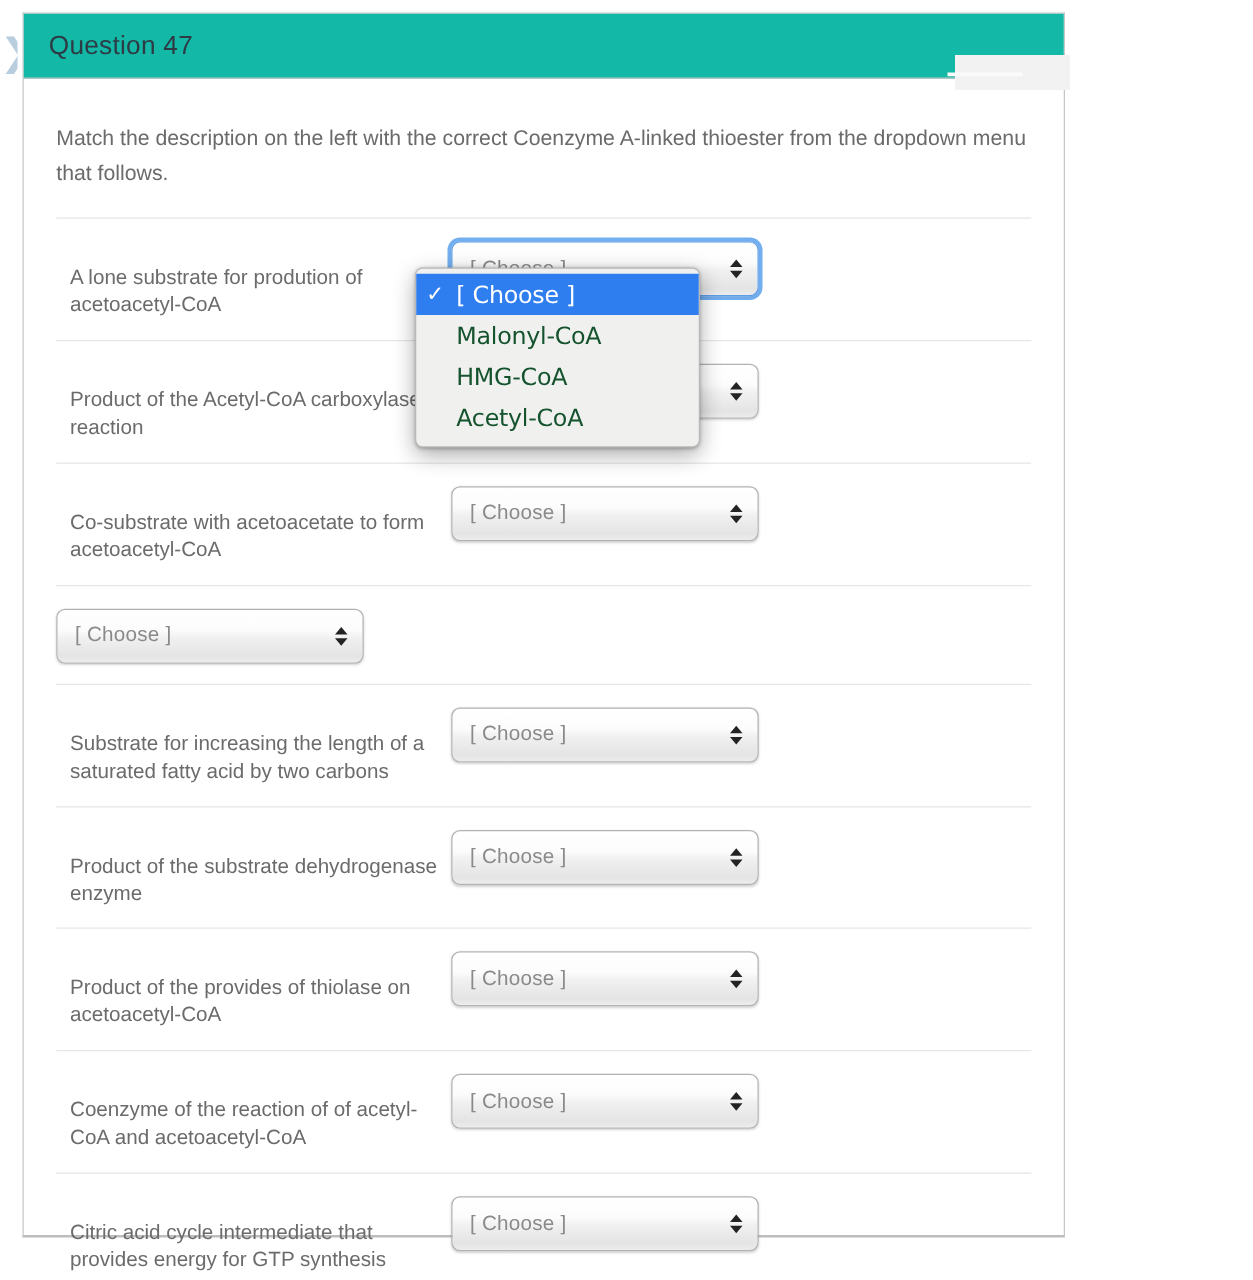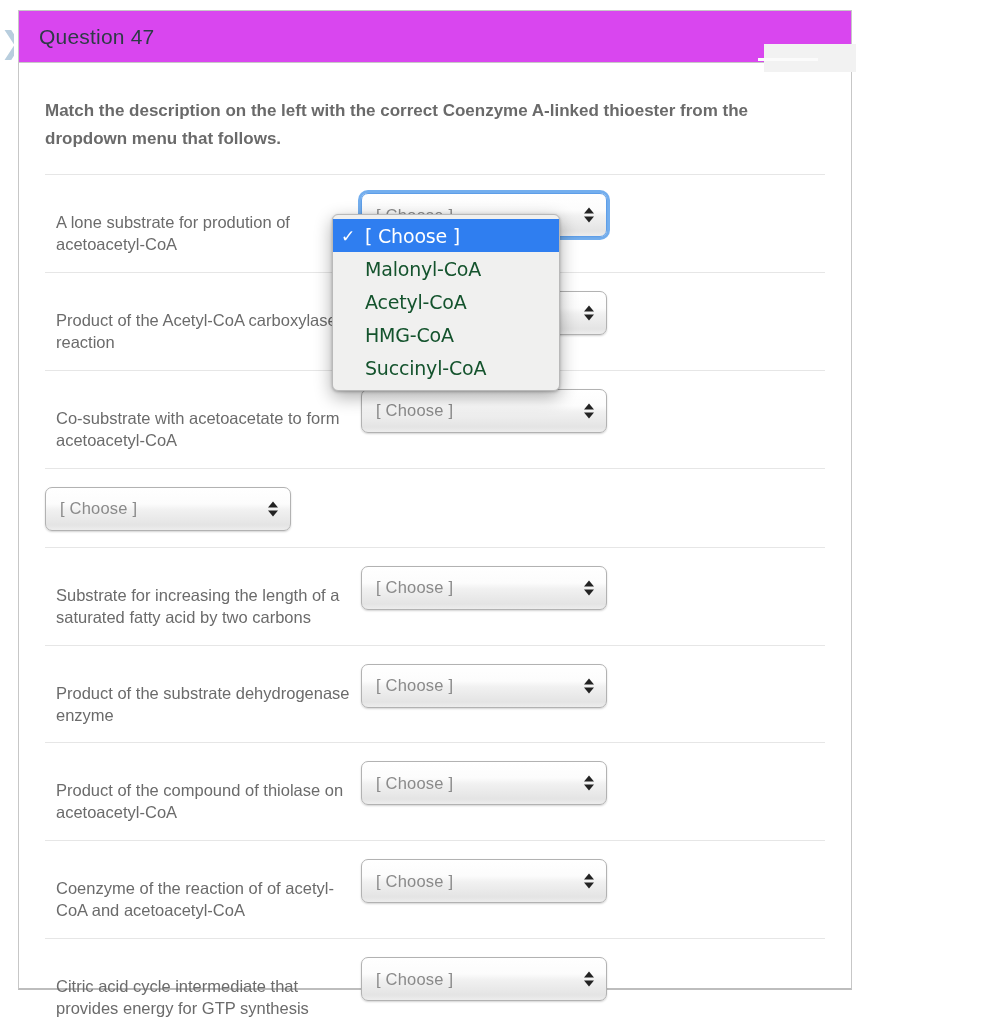--- a/index.html
+++ b/index.html
@@ -38,21 +38,21 @@
     width: 834px;
     height: 980px;
     background: #ffffff;
     border: 1px solid #c7c7c7;
     border-bottom-width: 2px;
     border-bottom-color: #bdbdbd;
   }
 
   .q-header {
     height: 52px;
-    background: #d946ef;
+    background: #14b8a6;
     border-bottom: 1px solid #c7c7c7;
     display: flex;
     align-items: center;
     padding: 0 20px;
   }
   .q-header-title {
     font-size: 21px;
     color: #2d3b45;
     font-weight: 400;
     letter-spacing: .2px;
@@ -62,21 +62,21 @@
   .q-body {
     padding: 34px 26px 0 26px;
   }
 
   .q-instruction {
     font-size: 17px;
     color: #6a6a6a;
     line-height: 1.62;
     max-width: 790px;
     margin: 0 0 22px 0;
-    font-weight: 700;
+    font-weight: 400;
   }
 
   
   .match-list {
     border-top: 1px solid #e6e6e6;
   }
   .match-row {
     display: flex;
     align-items: flex-start;
     border-bottom: 1px solid #e6e6e6;
@@ -290,21 +290,21 @@
               <div class="sel">
                 <span class="sel-text">[ Choose ]</span>
                 <span class="sel-arrows">
                   <span class="tri up"></span>
                   <span class="tri dn"></span>
                 </span>
               </div>
             </div>
           </div>
           <div class="match-row">
-            <div class="match-label">Product of the compound of thiolase on acetoacetyl-CoA</div>
+            <div class="match-label">Product of the provides of thiolase on acetoacetyl-CoA</div>
             <div class="match-control">
               <div class="sel">
                 <span class="sel-text">[ Choose ]</span>
                 <span class="sel-arrows">
                   <span class="tri up"></span>
                   <span class="tri dn"></span>
                 </span>
               </div>
             </div>
           </div>
@@ -341,27 +341,23 @@
       <div class="dd-item selected">
         <span class="dd-check">✓</span>
         <span class="dd-label">[ Choose ]</span>
       </div>
       <div class="dd-item">
         <span class="dd-check"></span>
         <span class="dd-label">Malonyl-CoA</span>
       </div>
       <div class="dd-item">
         <span class="dd-check"></span>
-        <span class="dd-label">Acetyl-CoA</span>
-      </div>
-      <div class="dd-item">
-        <span class="dd-check"></span>
         <span class="dd-label">HMG-CoA</span>
       </div>
       <div class="dd-item">
         <span class="dd-check"></span>
-        <span class="dd-label">Succinyl-CoA</span>
+        <span class="dd-label">Acetyl-CoA</span>
       </div>
     </div>
 
   <div class="artifact"></div>
 
 </div>
 
 </body></html>

